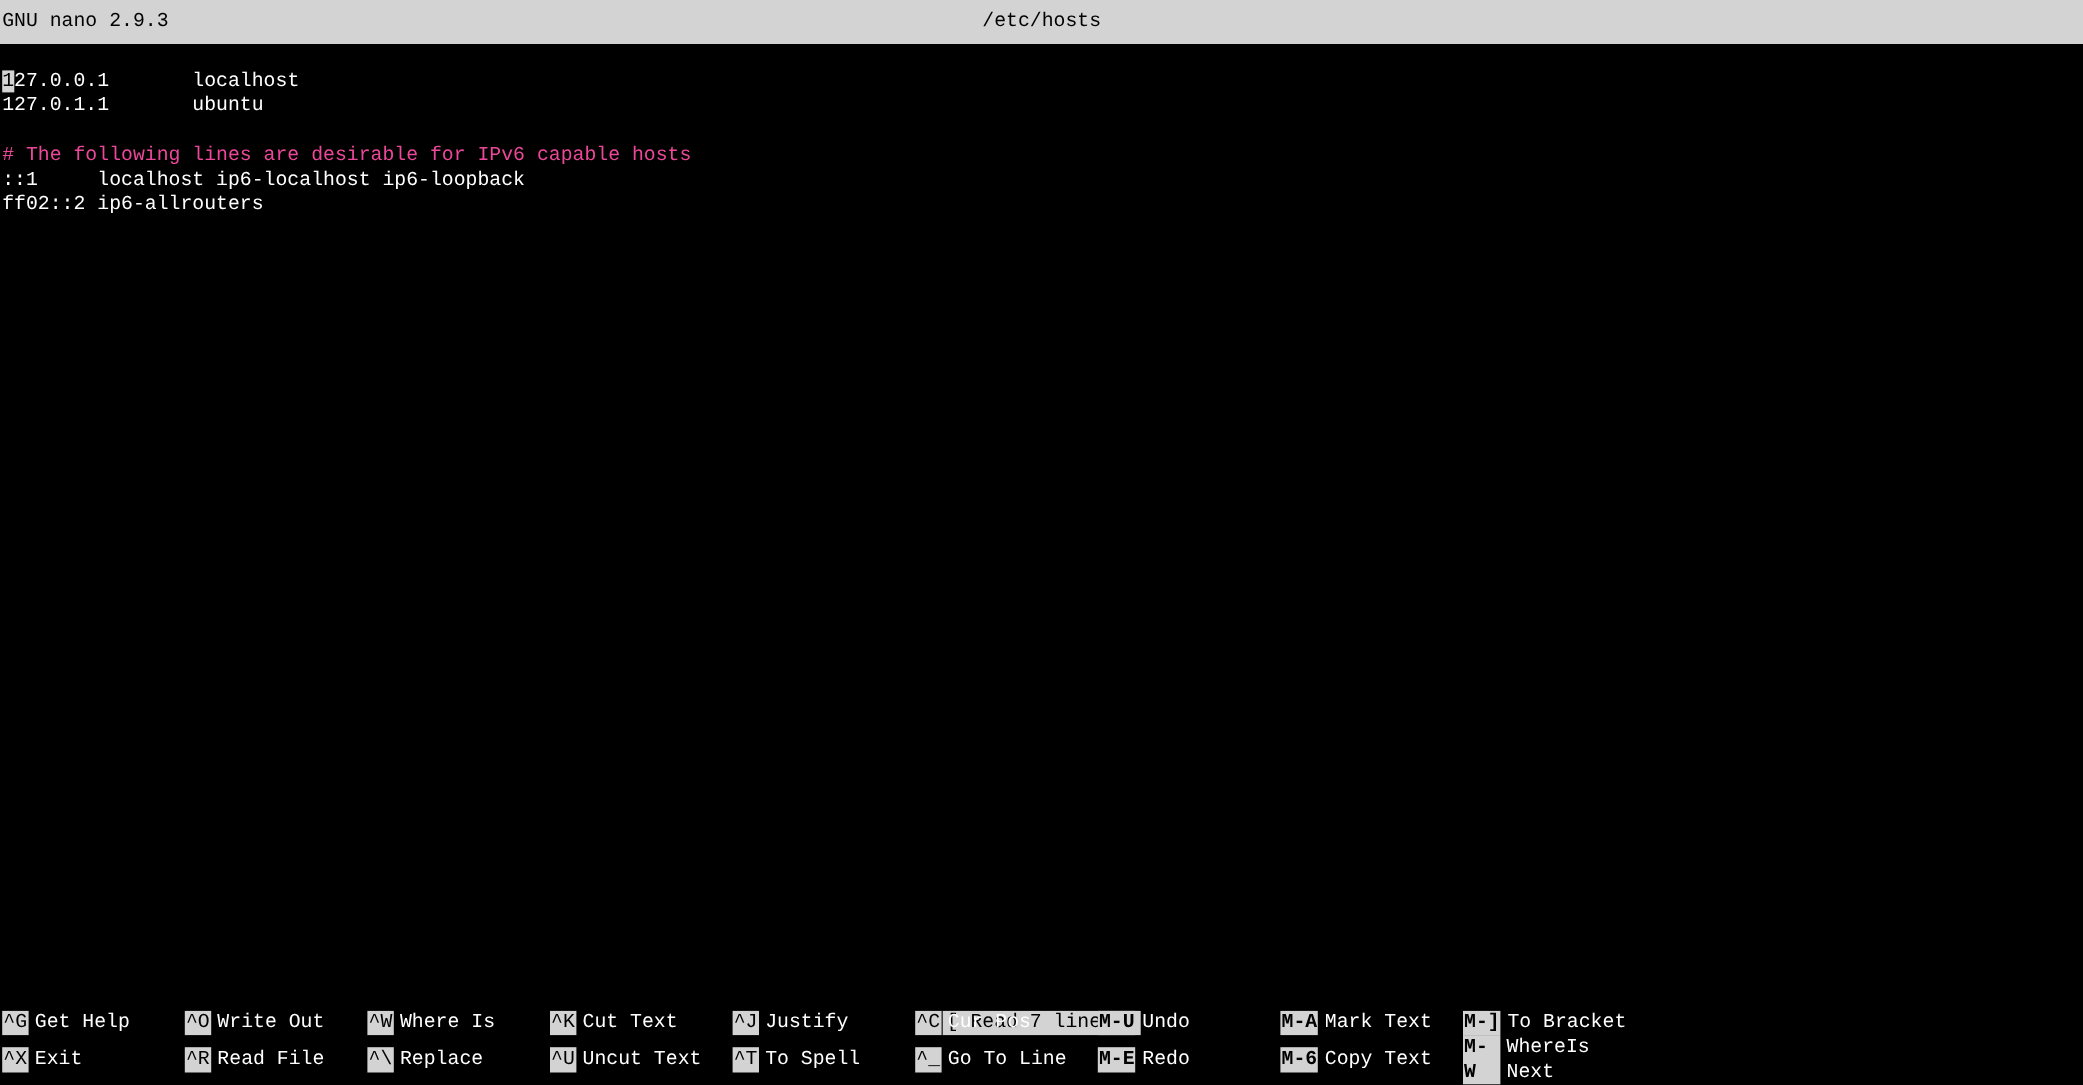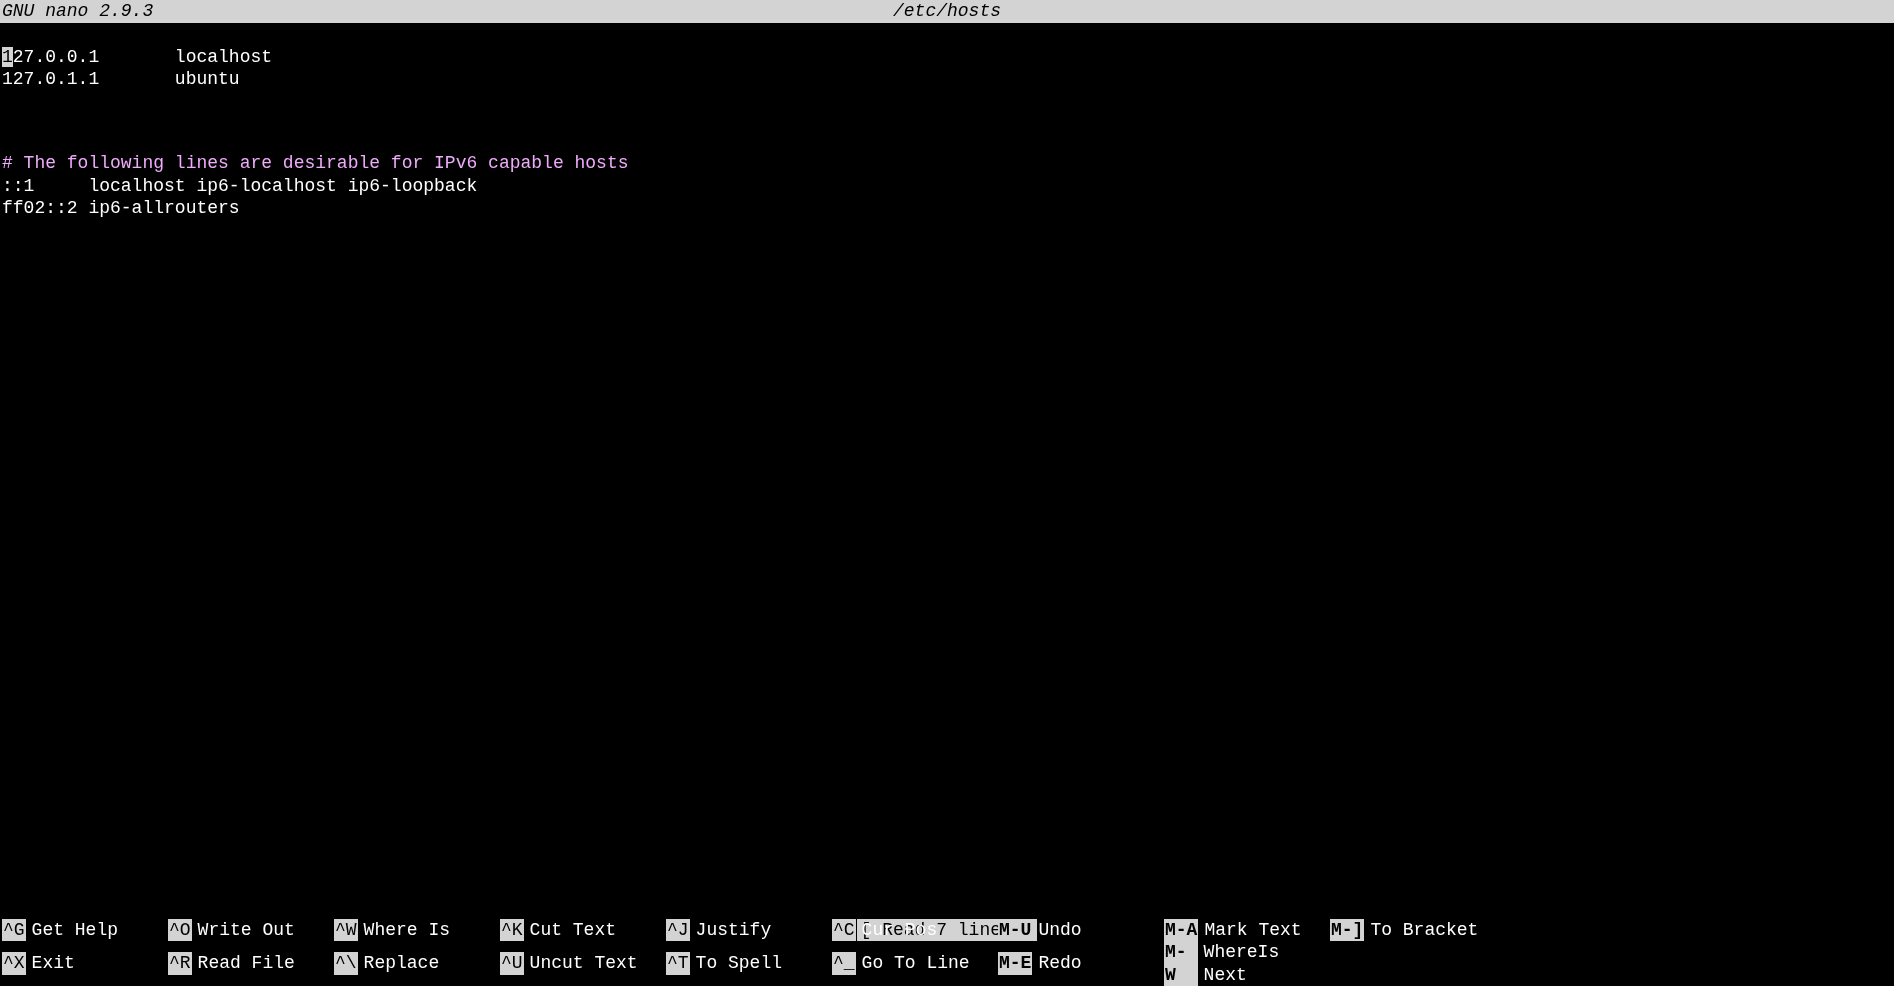--- a/index.html
+++ b/index.html
@@ -13,26 +13,25 @@
       font-size: 18px;
       line-height: 1.25;
       overflow: hidden;
       width: 1894px;
       height: 986px;
       position: relative;
     }
     .titlebar {
       background: #d3d3d3;
       color: #000;
-      height: 23px;
+      height: 40px;
       display: flex;
       align-items: center;
       padding: 0 2px;
       position: relative;
-      font-style: italic;
     }
     .titlebar-left {
       position: absolute;
       left: 2px;
     }
     .titlebar-center {
       position: absolute;
       left: 50%;
       transform: translateX(-50%);
       text-align: center;
@@ -40,22 +39,21 @@
     .editor {
       padding: 0 2px;
       color: #fff;
       white-space: pre;
     }
     .cursor {
       background: #d3d3d3;
       color: #000;
     }
     .comment {
-      color: #f0abfc;
-      margin-top: 39px;
+      color: #ec4899;
     }
     .blank-line {
       height: 22.5px;
     }
     .status-bar {
       position: absolute;
       bottom: 45px;
       left: 0;
       right: 0;
       display: flex;
@@ -177,17 +175,21 @@
       </div>
       <div class="shortcut">
         <span class="key">^_</span>
         <span class="desc">Go To Line</span>
       </div>
       <div class="shortcut">
         <span class="key key-wide">M-E</span>
         <span class="desc">Redo</span>
       </div>
       <div class="shortcut">
+        <span class="key key-wide">M-6</span>
+        <span class="desc">Copy Text</span>
+      </div>
+      <div class="shortcut">
         <span class="key key-wide">M-W</span>
         <span class="desc">WhereIs Next</span>
       </div>
     </div>
 </div>
 
 </body></html>

